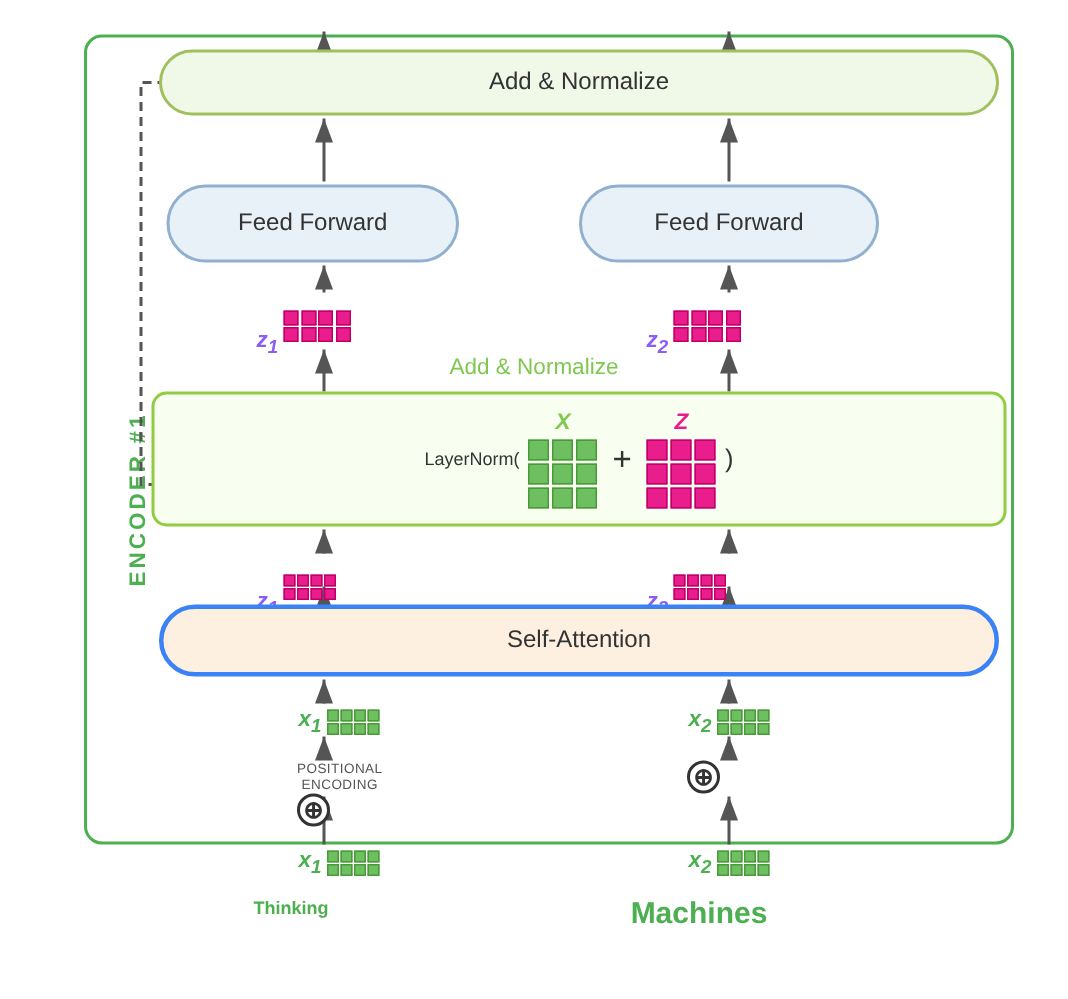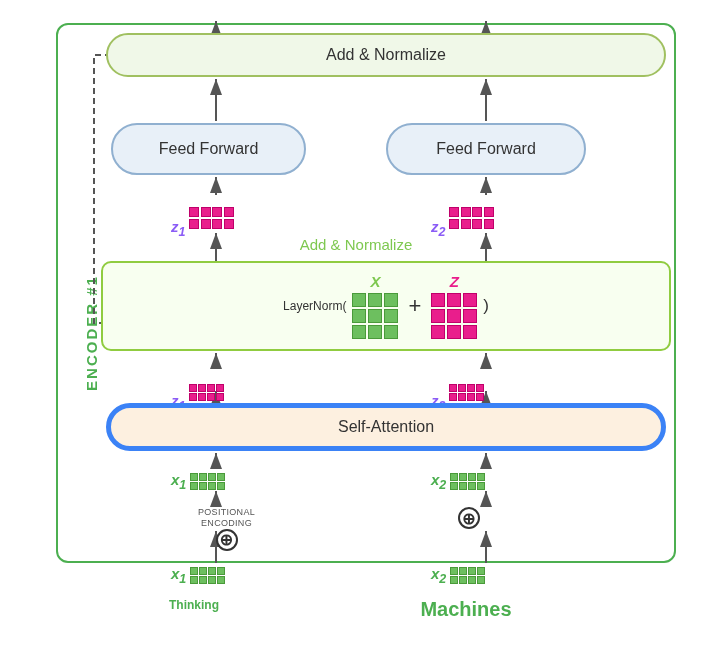--- a/index.html
+++ b/index.html
@@ -112,21 +112,21 @@
       gap: 4px;
     }
 
     .var-label {
       font-size: 15px;
       font-weight: bold;
       font-style: italic;
     }
 
     .pink-label { color: #8b5cf6; margin-top: 21px; }
-    .green-label { color: #4caf50; }
+    .green-label { color: #4caf50; margin-left: 28px; }
 
     
     .mini-grid {
       display: grid;
       grid-template-columns: repeat(4, 10px);
       grid-template-rows: repeat(2, 10px);
       gap: 1.5px;
     }
 
     .mini-grid-cell-pink {
@@ -235,21 +235,21 @@
     }
 
     
     .self-attention-box {
       position: absolute;
       top: 390px;
       left: 80px;
       right: 20px;
       height: 48px;
       background: #fdf0e0;
-      border: 5px solid #3b82f6;
+      border: 3px solid #3b82f6;
       border-radius: 24px;
       display: flex;
       align-items: center;
       justify-content: center;
       font-size: 16px;
       color: #333;
     }
 
     
     .x1-input-row {
@@ -549,21 +549,21 @@
         <div class="mini-grid-cell-green-sm"></div>
         <div class="mini-grid-cell-green-sm"></div>
       <div class="mini-grid-cell-green-sm"></div>
         <div class="mini-grid-cell-green-sm"></div>
         <div class="mini-grid-cell-green-sm"></div>
         <div class="mini-grid-cell-green-sm"></div>
     </div>
   </div>
 
   <div class="pos-enc-left">
-    <div style="display:flex;flex-direction:column;align-items:center;">
+    <div style="display:flex;flex-direction:column;align-items:flex-start;">
       <span class="pos-enc-label">POSITIONAL<br>ENCODING</span>
       <div class="plus-circle">⊕</div>
     </div>
   </div>
 
   <div class="pos-enc-right">
     <div class="plus-circle">⊕</div>
   </div>
 
   <div class="x1-bottom-row">

